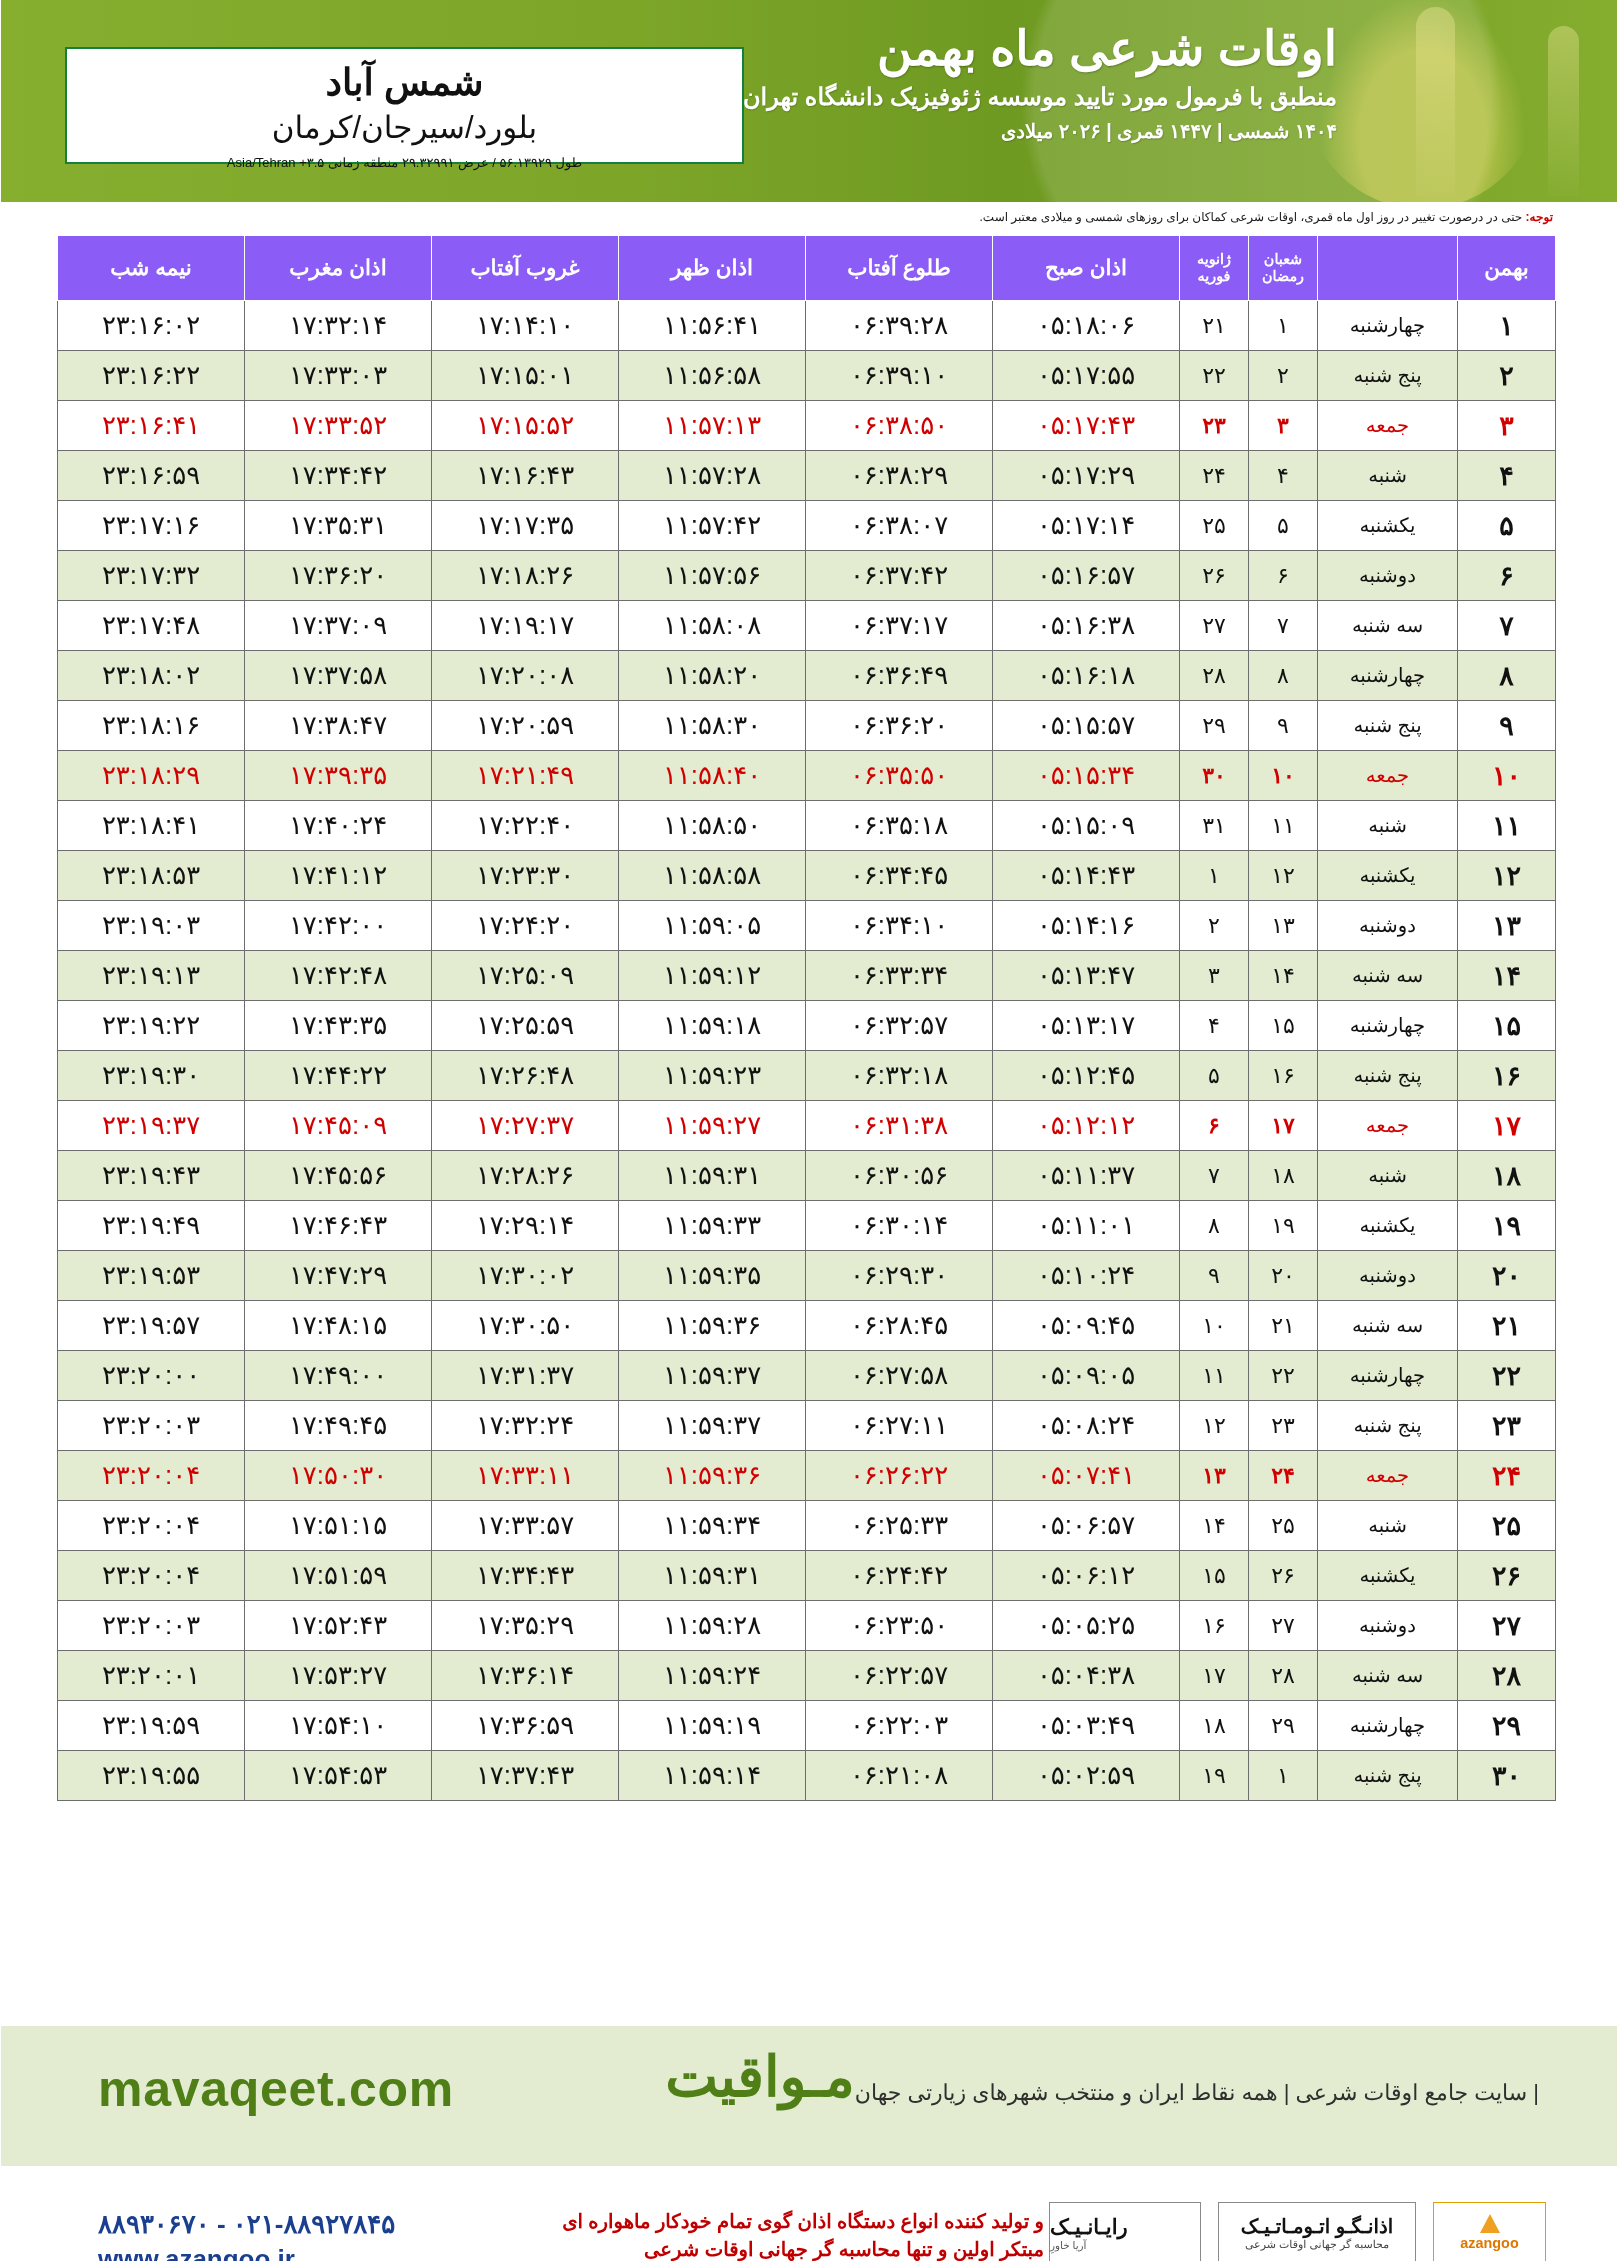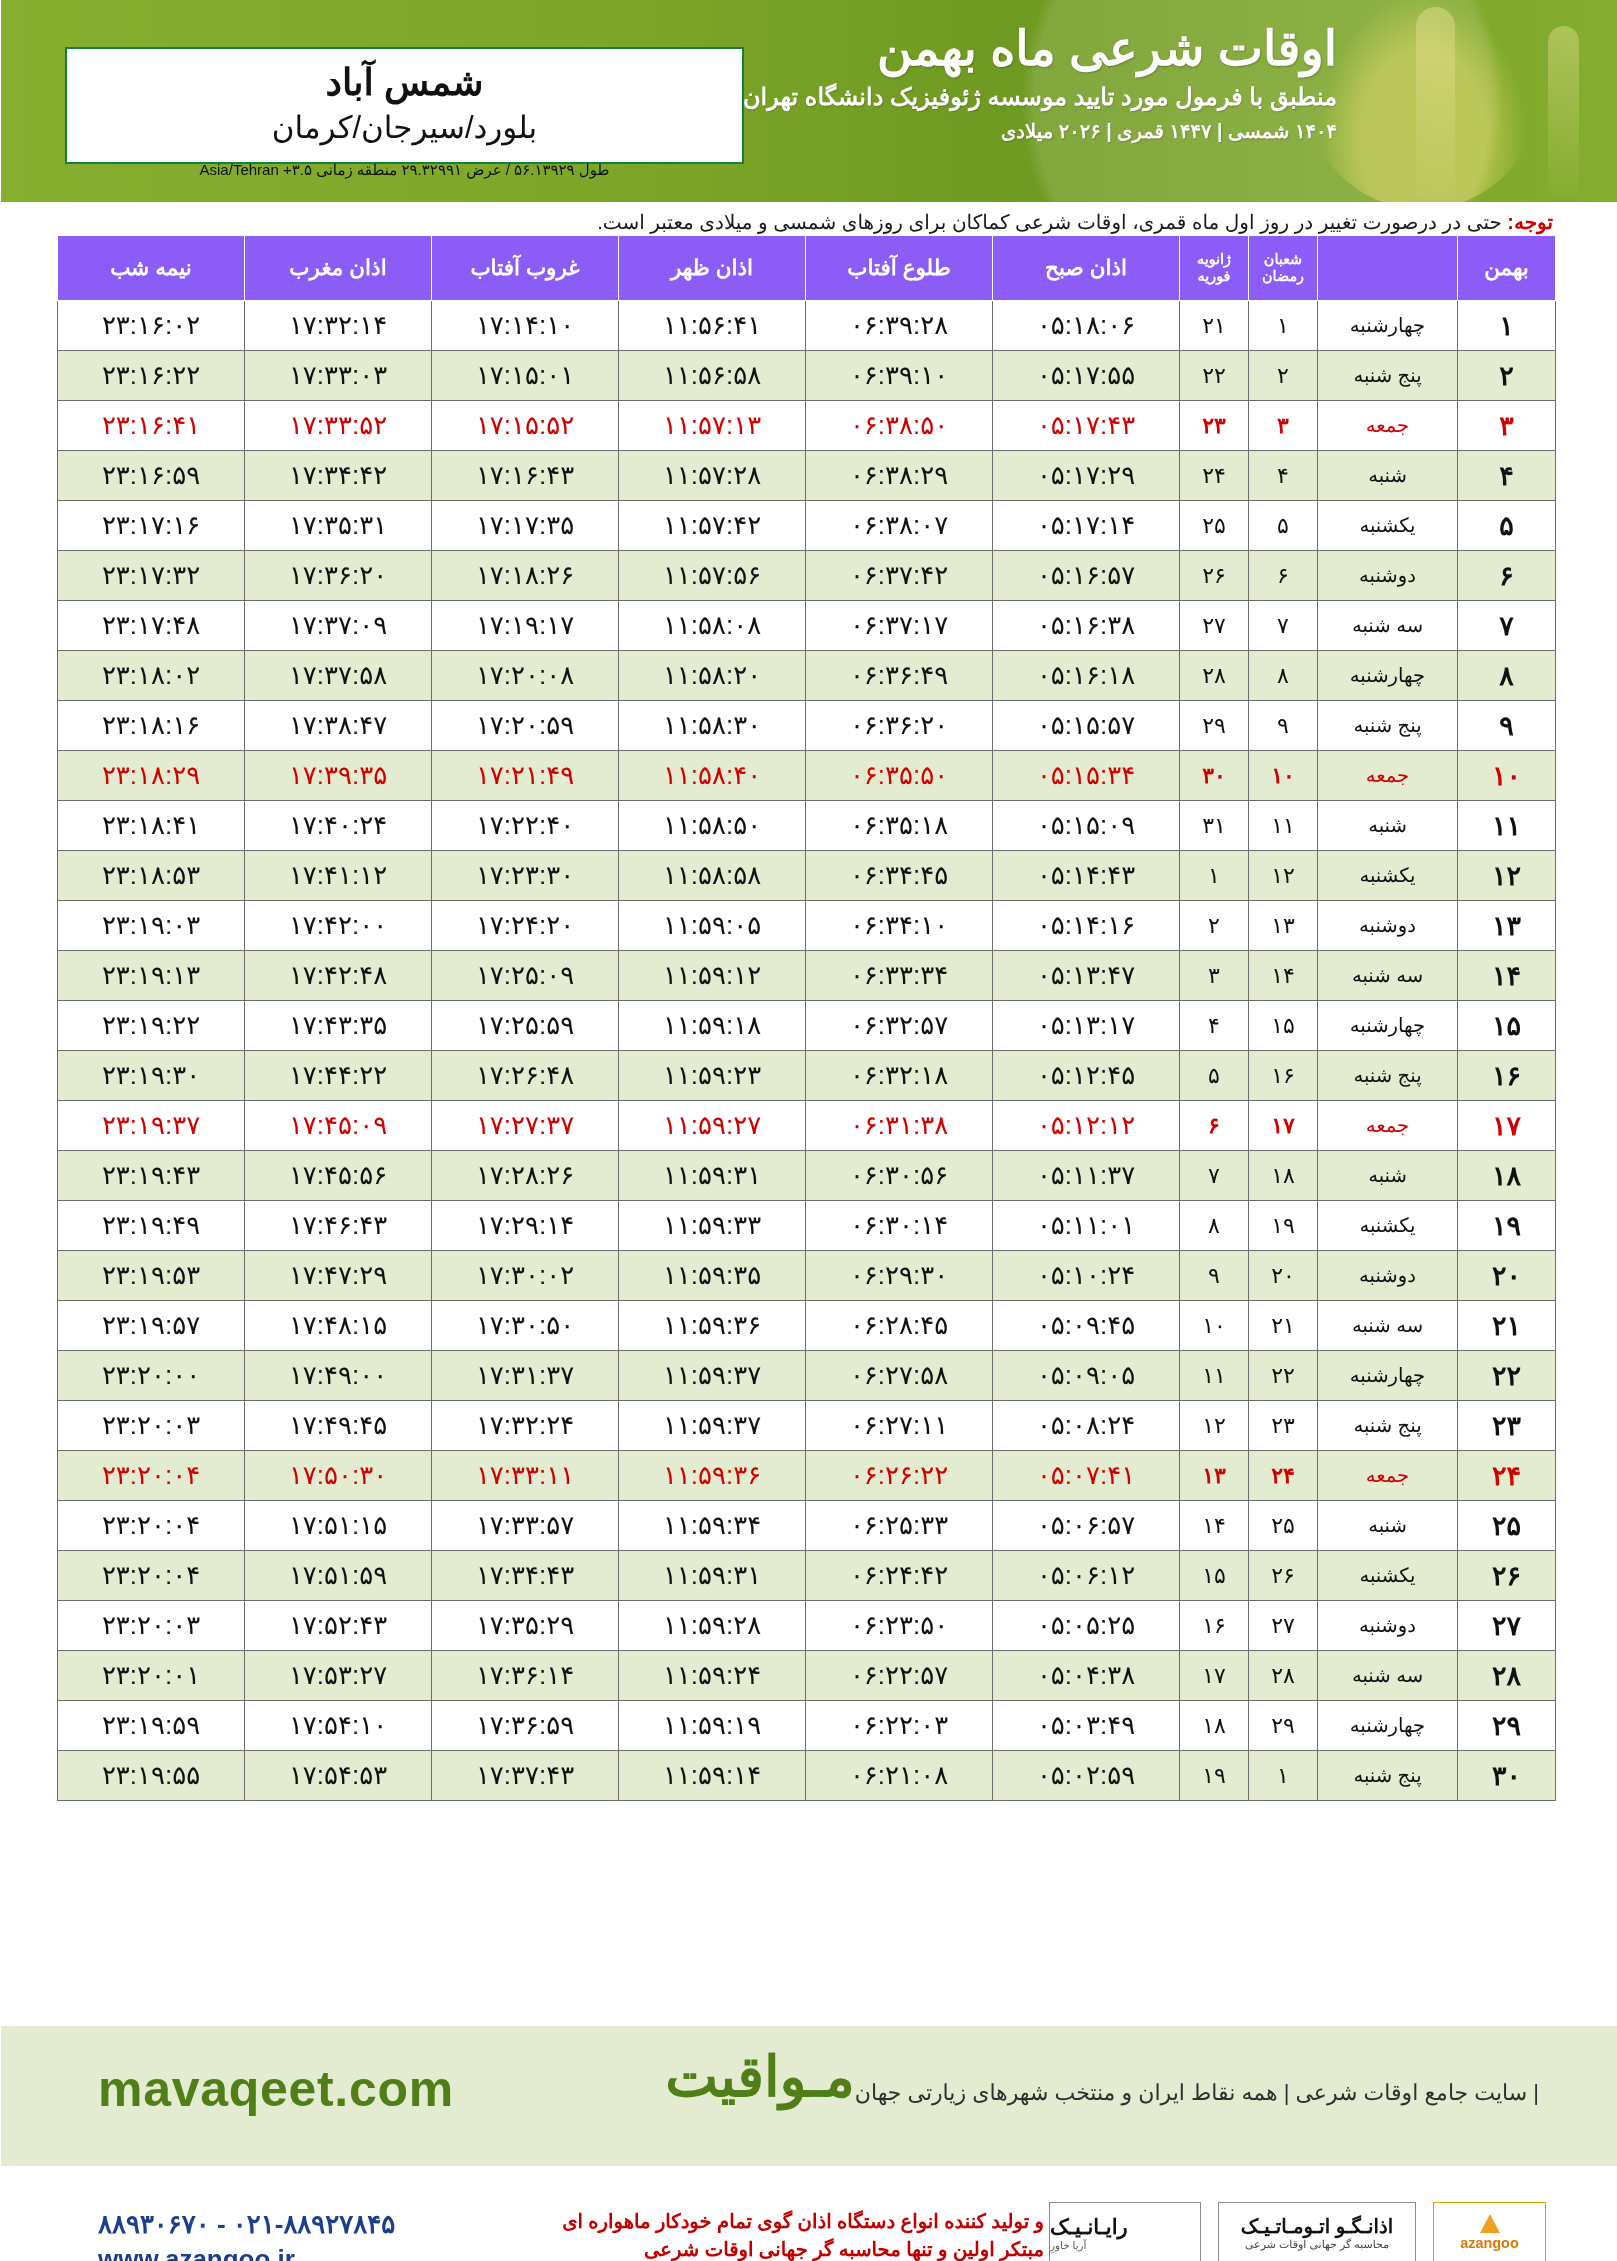--- a/index.html
+++ b/index.html
@@ -58,28 +58,28 @@
   .city-box {
     position:absolute; left:65px; top:47px; width:679px; height:117px;
     background:#ffffff; border:2px solid #15803d;
     box-sizing:border-box;
     text-align:center;
     font-family:"Liberation Sans", sans-serif;
     color:#111;
   }
   .city-name { font-size:37px; font-weight:bold; margin-top:11.7px; letter-spacing:0.7px; }
   .city-region { font-size:31px; margin-top:5.2px; }
-  .city-coords { font-size:15px; margin-top:15px; }
+  .city-coords { font-size:13px; margin-top:9px; }
 
   
   .notice {
     position:absolute; right:65px; top:210px; width:1487px;
     text-align:right;
     font-family:"Liberation Sans", sans-serif;
-    font-size:20px; color:#1a1a1a;
+    font-size:12px; color:#1a1a1a;
     direction:rtl;
   }
   .notice b { color:#cc0000; }
 
   
   .table-wrap {
     position:absolute; left:62px; top:235px; width:1494px;
   }
   table.sch {
     border-collapse:collapse;

